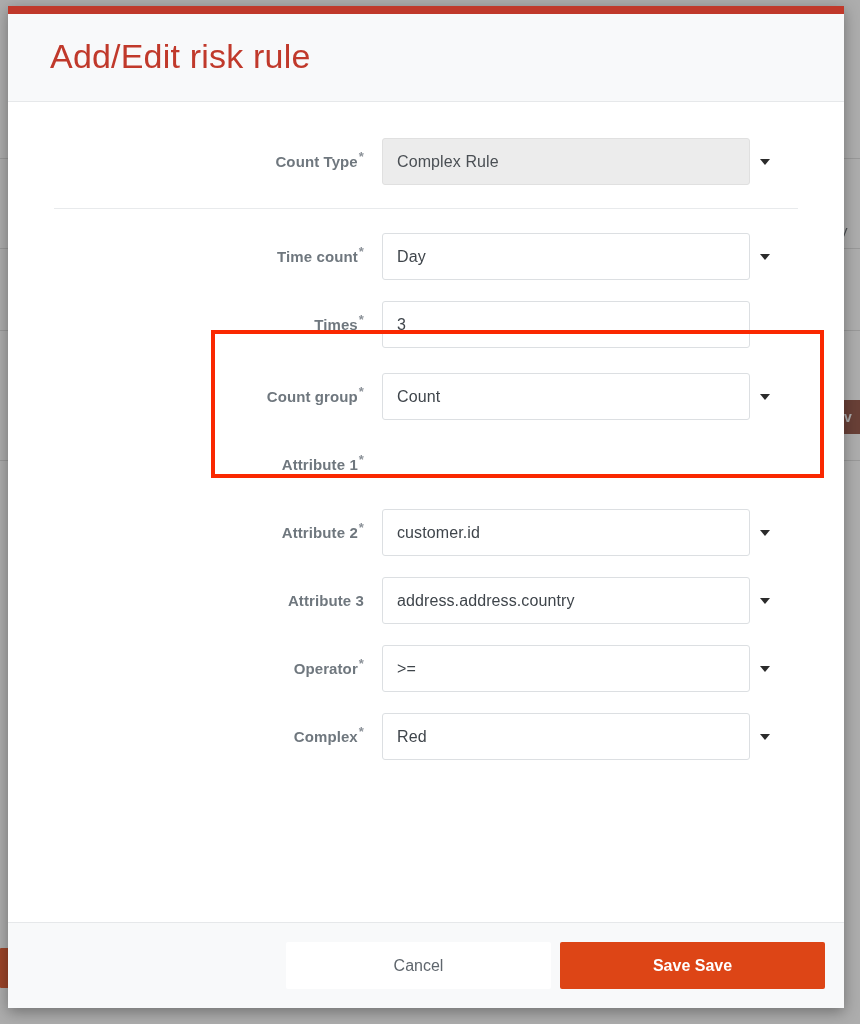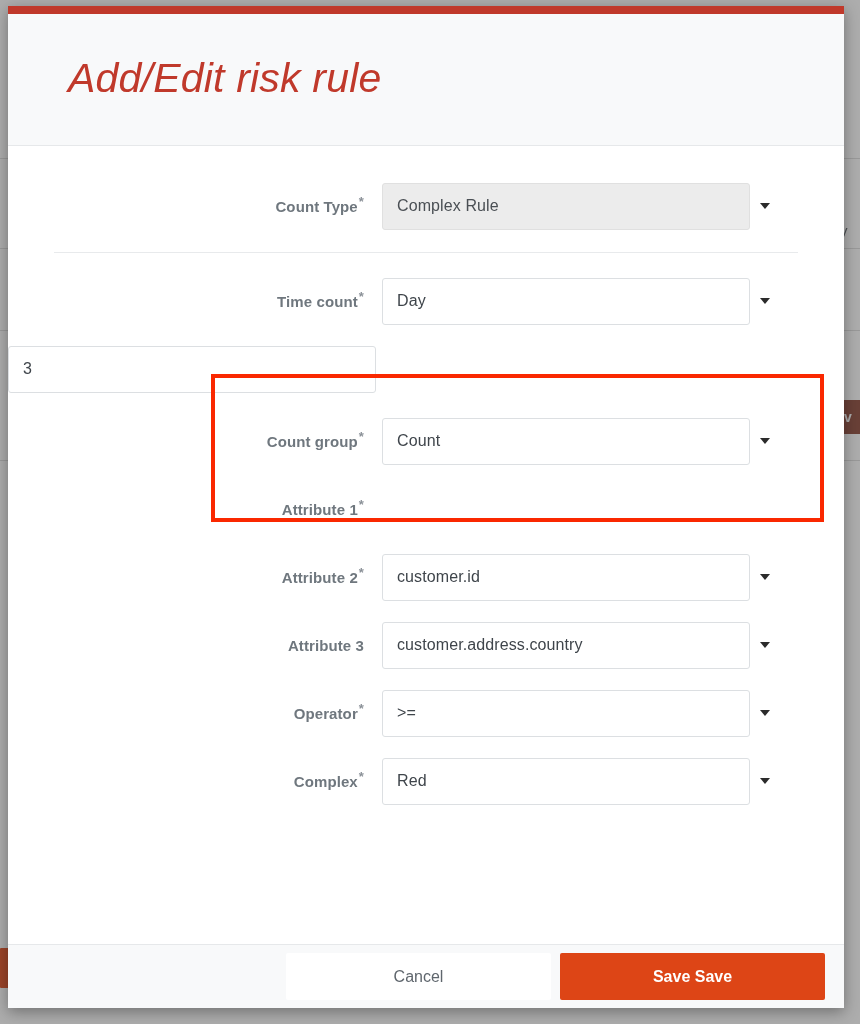--- a/index.html
+++ b/index.html
@@ -69,26 +69,25 @@
     flex: 0 0 auto;
   }
   .modal-header {
     flex: 0 0 auto;
     background: #f8f9fa;
     border-bottom: 1px solid #e6e8ea;
     padding: 22px 0 24px 42px;
   }
   .modal-title {
     color: #c0392b;
-    font-size: 41px;
+    font-size: 34px;
     font-weight: normal;
     letter-spacing: 0.2px;
-    margin: 18px;
+    margin: 0;
     line-height: 1.2;
-    font-style: italic;
   }
 
   .modal-body {
     flex: 1 1 auto;
     background: #ffffff;
     position: relative;
     padding-top: 26px;
   }
 
   
@@ -165,21 +164,21 @@
     border: 4px solid #fa2800;
     pointer-events: none;
     z-index: 5;
   }
 
   
   .modal-footer {
     flex: 0 0 auto;
     background: #f8f9fa;
     border-top: 1px solid #e6e8ea;
-    height: 64px;
+    height: 86px;
     display: flex;
     align-items: center;
     justify-content: flex-end;
     padding-right: 19px;
   }
   .btn {
     height: 47px;
     font-size: 16px;
     border: none;
     cursor: pointer;
@@ -240,20 +239,21 @@
       <div class="form-label"><span>Time count</span><span class="req">*</span></div>
       <div class="field-wrap">
         <div class="field">
             <span>Day</span>
           </div>
         <span class="caret"></span>
       </div>
     </div>
 
     <div class="form-row">
+      <div class="form-label"><span>Times</span><span class="req">*</span></div>
       <div class="field-wrap">
         <div class="field">
             <span>3</span>
           </div>
       </div>
     </div>
 
     <div class="form-row" style="margin-top:4px;">
       <div class="form-label"><span>Count group</span><span class="req">*</span></div>
       <div class="field-wrap">
@@ -275,21 +275,21 @@
             <span>customer.id</span>
           </div>
         <span class="caret"></span>
       </div>
     </div>
 
     <div class="form-row">
       <div class="form-label"><span>Attribute 3</span></div>
       <div class="field-wrap">
         <div class="field">
-            <span>customer.address.country</span>
+            <span>address.address.country</span>
           </div>
         <span class="caret"></span>
       </div>
     </div>
 
     <div class="form-row">
       <div class="form-label"><span>Operator</span><span class="req">*</span></div>
       <div class="field-wrap">
         <div class="field">
             <span>&gt;=</span>

